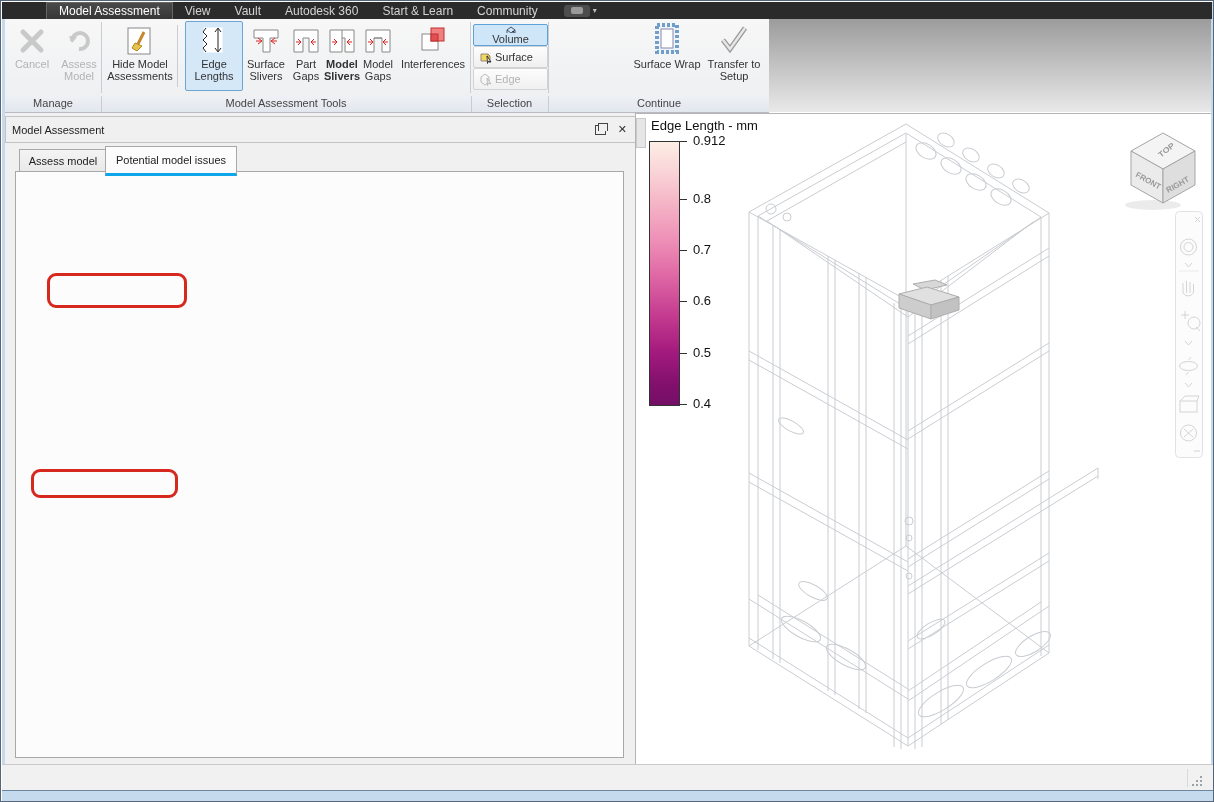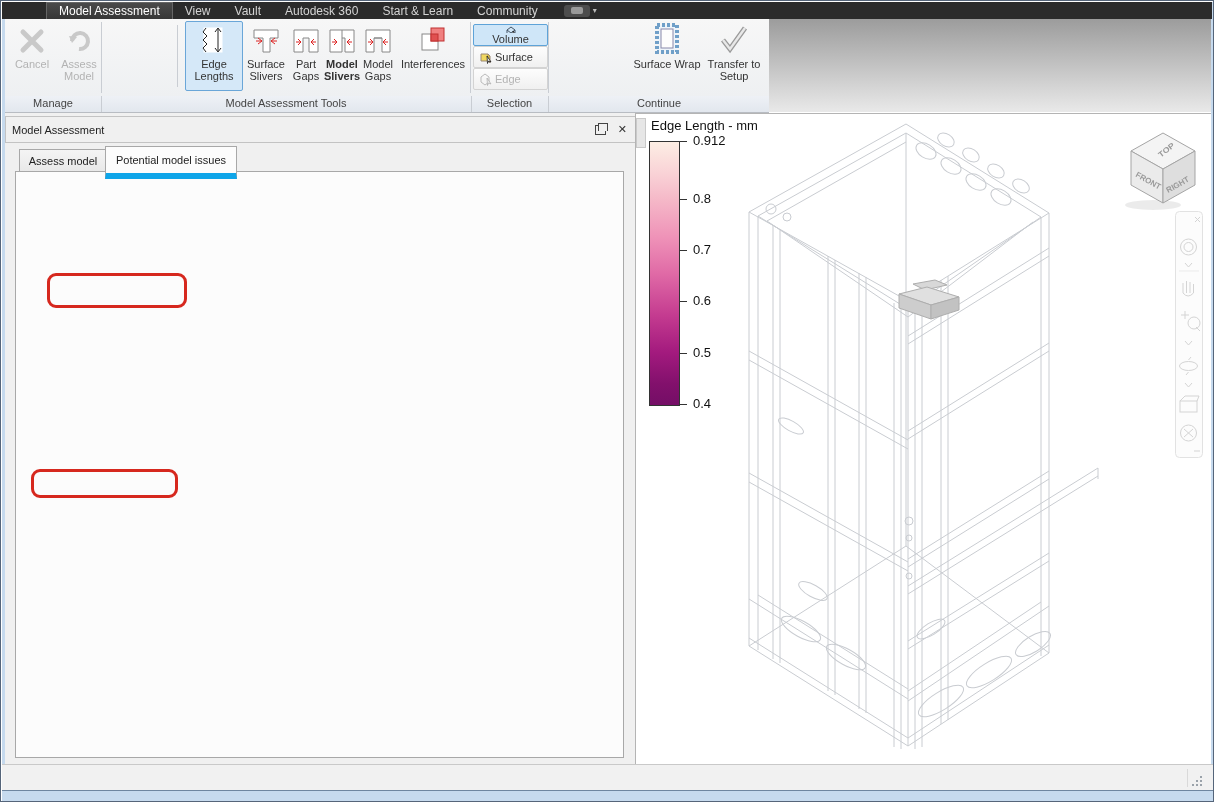--- a/index.html
+++ b/index.html
@@ -29,21 +29,21 @@
   .sbtn.sel{background:#cfe6f8;border-color:#5ea3d8;}
   .sbtn.dis{color:#b3b3b3;}
   .sbtn svg{margin:0 3px 0 4px;}
   
   #panel{left:4px;top:112px;width:630px;height:651px;background:#f0f0f0;}
   #panel-title{left:4px;top:115px;width:629px;height:25px;border:1px solid #c3c3c3;background:#f0f0f0;font-size:11px;color:#222;display:flex;align-items:center;}
   .pt-float{width:9px;height:8px;border:1px solid #444;position:relative;background:#f0f0f0;}
   .pt-float:before{content:"";position:absolute;left:2px;top:-3px;width:8px;height:7px;border:1px solid #444;border-bottom:none;background:#f0f0f0;}
   .tab{position:absolute;font-size:11px;color:#222;display:flex;align-items:center;justify-content:center;border:1px solid #a8a8a8;}
   #tab-assess{left:18px;top:148px;width:86px;height:22px;background:linear-gradient(#f4f4f4,#e8e8e8);border-bottom:none;}
-  #tab-issues{left:104px;top:145px;width:130px;height:26px;background:#fcfcfc;border-bottom:6px solid #0ea5e9;z-index:3;}
+  #tab-issues{left:104px;top:145px;width:130px;height:26px;background:#fcfcfc;border-bottom:3px solid #0ea5e9;z-index:3;}
   #content{left:14px;top:170px;width:607px;height:585px;background:#fcfcfc;border:1px solid #a8a8a8;z-index:2;}
   .gbox{position:absolute;border:1px solid #d4dae2;border-radius:3px;}
   .glab{position:absolute;top:-7px;left:9px;background:#fcfcfc;padding:0 4px;font-size:11px;color:#33475c;}
   .combo{position:absolute;background:#fff;border:1px solid #8f99a3;border-radius:2px;font-size:11px;color:#111;display:flex;align-items:center;}
   .combo .cval{flex:1;padding-left:5px;}
   .combo .carr{width:16px;text-align:center;color:#333;font-size:9px;}
   .redbox{position:absolute;border:3px solid #d6281e;border-radius:9px;pointer-events:none;z-index:5;}
   .field{position:absolute;background:#fff;border:1px solid #abb4bd;font-size:11px;color:#111;padding:0 0 0 6px;font-family:"Liberation Sans",sans-serif;}
   .btn{position:absolute;background:linear-gradient(#f8f8f8,#dfdfdf);border:1px solid #8a8a8a;border-radius:3px;font-size:11px;color:#222;display:flex;align-items:center;justify-content:center;}
   .cb{position:absolute;width:13px;height:13px;background:#fff;border:1px solid #8f99a3;font-size:11px;line-height:12px;text-align:center;color:#3163c5;}
@@ -118,20 +118,30 @@
     <div class="rlb">Cancel</div>
   </div>
   <div class="rbtn dis" style="left:55px;width:44px;">
     <div class="ric">
         <svg width="30" height="30">
           <path d="M8 15 A8 8 0 1 1 15 23" fill="none" stroke="#c9c9c9" stroke-width="4"></path>
           <path d="M5 10 L8 17 L13 11 Z" fill="#c9c9c9"></path>
         </svg>
       </div>
     <div class="rlb">Assess Model</div>
+  </div>
+  <div class="rbtn" style="left:104px;width:68px;">
+    <div class="ric">
+        <svg width="32" height="32">
+          <rect x="4" y="4" width="22" height="26" fill="#fff" stroke="#888"></rect>
+          <path d="M20 8 L14 20" stroke="#c8862a" stroke-width="3"></path>
+          <path d="M11 19 L18 22 L13 27 L8 24 Z" fill="#e8c24a" stroke="#b08820"></path>
+        </svg>
+      </div>
+    <div class="rlb">Hide Model Assessments</div>
   </div>
   <div class="rbtn sel" style="left:184px;width:56px;">
     <div class="ric">
         <svg width="32" height="32">
           <rect x="6" y="4" width="18" height="24" fill="#fff" stroke="#fff"></rect>
           <path d="M8 4 L5 8 L9 12 L5 16 L9 20 L5 24 L8 28" fill="none" stroke="#222"></path>
           <path d="M20 5 V27 M17 8 L20 4 L23 8 M17 24 L20 28 L23 24" fill="none" stroke="#222"></path>
         </svg>
       </div>
     <div class="rlb">Edge Lengths</div>

